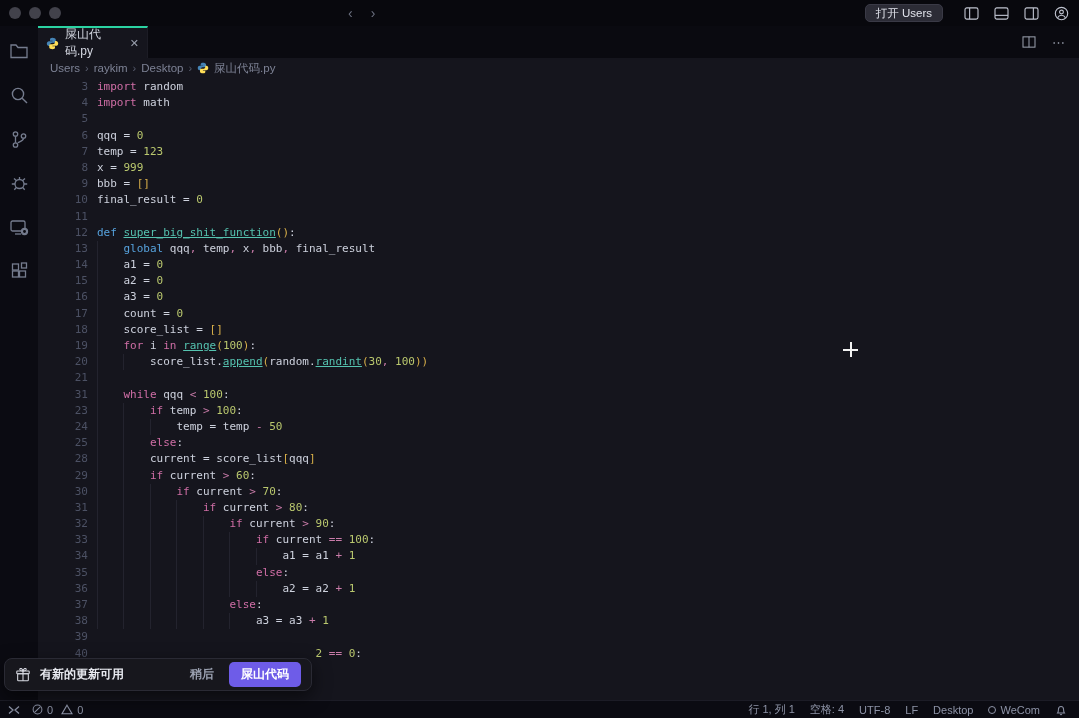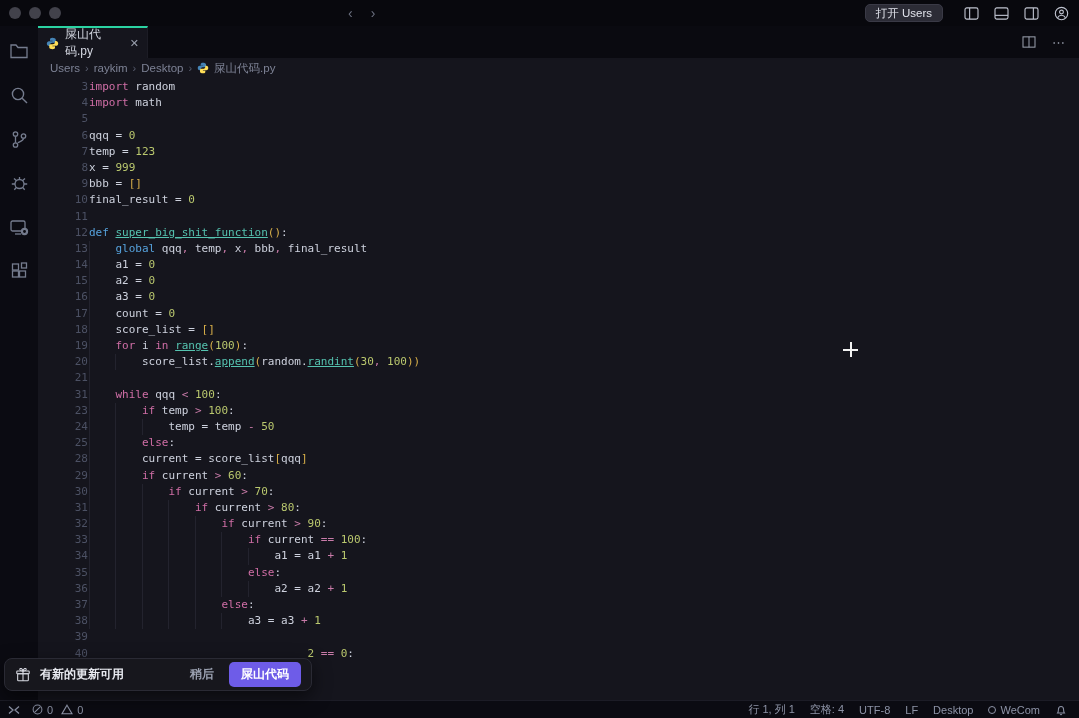--- a/index.html
+++ b/index.html
@@ -43,21 +43,21 @@
   .breadcrumb .sep { color:#585d6e; font-size:11px; }
   .breadcrumb .crumb { cursor:default; }
   .bc-file { display:flex; align-items:center; gap:5px; }
 
   
   .editor { position:absolute; top:78px; left:38px; right:0; bottom:18px; background:#15151d;
     overflow:hidden; padding-top:1px;
     font-family:"DejaVu Sans Mono","Liberation Mono",monospace; font-size:11px; }
   .line { display:flex; height:16.2px; line-height:16.2px; }
   .lnum { width:50px; text-align:right; color:#4c5164; flex:none; user-select:none; }
-  .ltext { margin-left:1px; white-space:pre; position:relative; color:#ced2de; }
+  .ltext { margin-left:9px; white-space:pre; position:relative; color:#ced2de; }
   .ltext i.guide { position:absolute; top:0; bottom:0; width:1px; background:#23232e; }
   .tk-k { color:#d06ea6; } 
   .tk-b { color:#56a2dd; } 
   .tk-f { color:#55c3b0;text-decoration:underline; } 
   .tk-n { color:#bac86e; } 
   .tk-g { color:#d9b04a; } 
   .tk-o { color:#c97ba9; } 
   .tk-d { color:#ced2de; }
 
   

